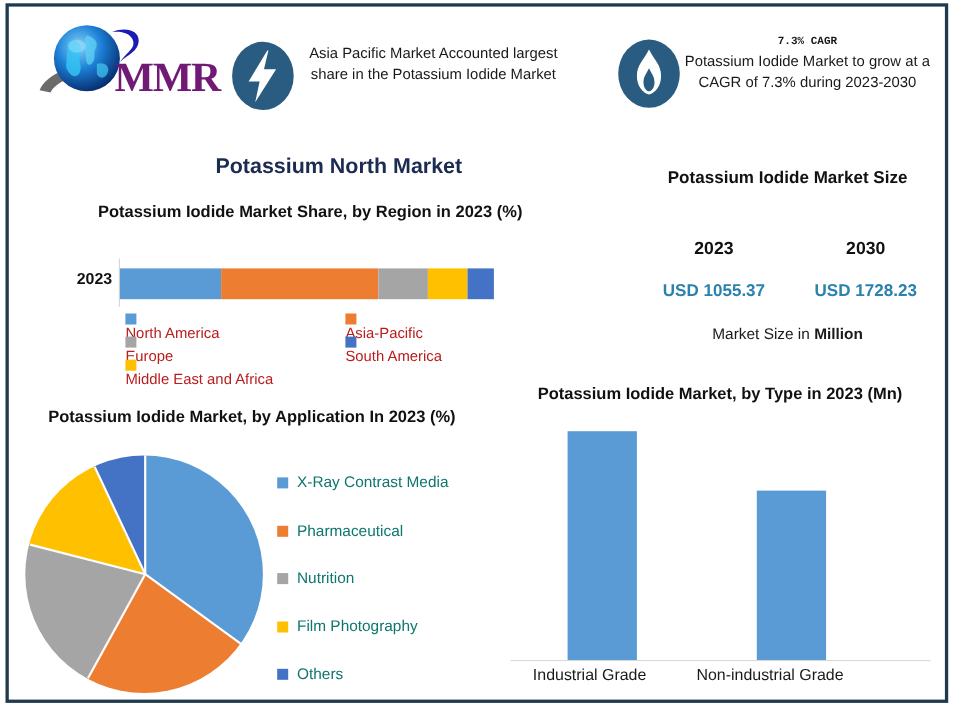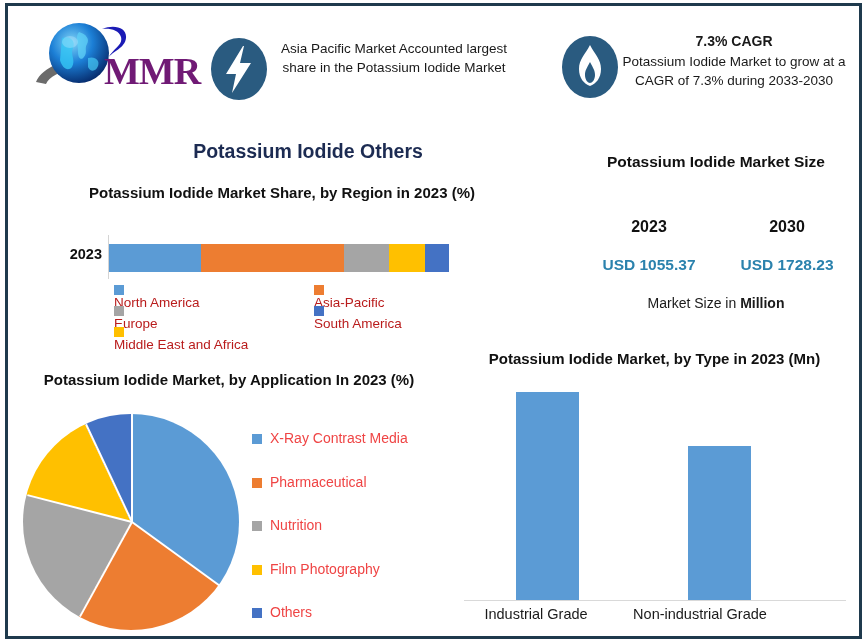--- a/index.html
+++ b/index.html
@@ -30,21 +30,21 @@
     font-size: 38px; font-weight: bold; color: #701a75;
     letter-spacing: -1px;
   }
 
   .stat-icon { position: absolute; width: 58px; height: 66px; }
   .stat-text {
     position: absolute;
     font-size: 13.5px; color: #191919; line-height: 1.42;
     text-align: center;
   }
-  .stat-text .hl { font-weight: bold; font-size: 14px; display: block; }
+  .stat-text .hl { font-weight: bold; font-size: 10px; display: block; font-family: Liberation Mono, monospace; }
 
   #stat1-icon { left: 202px; top: 30px; }
   #stat1-text { left: 260px; top: 33px; width: 252px; }
 
   #stat2-icon { left: 553px; top: 28px; }
   #stat2-text { left: 612px; top: 26px; width: 228px; }
 
   
   #main-title {
     position: absolute; left: 20px; top: 134px; width: 560px;
@@ -123,21 +123,21 @@
   }
   .pie-sep {
     position: absolute; left: 50%; top: 0;
     width: 2px; height: 50%;
     background: #ffffff;
     transform-origin: 50% 100%;
   }
   #app-legend { position: absolute; left: 236px; top: 66px; width: 196px; }
   #app-legend .lg-item {
     height: 43.5px; display: flex; align-items: flex-start;
-    font-size: 14px; color: #ef4444;
+    font-size: 14px; color: #0f766e;
   }
   #app-legend .sw { width: 10px; height: 10px; margin-right: 8px; margin-top: 4px; flex: 0 0 auto; }
 
   
   #type-panel { position: absolute; left: 444px; top: 338px; width: 405px; height: 295px; }
   #type-title {
     position: absolute; left: 15px; top: 4px; width: 375px;
     text-align: center; font-size: 15px; font-weight: bold; color: #111;
     line-height: 1.45;
   }
@@ -195,25 +195,25 @@
       <span>Asia Pacific Market Accounted largest share in the Potassium Iodide Market</span>
     </div>
 
     <svg id="stat2-icon" class="stat-icon" viewBox="0 0 58 66">
       <ellipse cx="29" cy="33" rx="28" ry="31" fill="#2a5b80"></ellipse>
       <path d="M29 11 C24 21 18 25 18 35 C18 44 23 50 29 52 C35 50 40 44 40 35 C40 25 34 21 29 11 Z
                M29 28 C32 34 34 36 34 41 C34 46 31 49 29 49 C27 49 24 46 24 41 C24 36 26 34 29 28 Z" fill="#ffffff"></path>
     </svg>
     <div id="stat2-text" class="stat-text">
       <span class="hl">7.3% CAGR</span>
-      <span>Potassium Iodide Market to grow at a CAGR of 7.3% during 2033-2030</span>
+      <span>Potassium Iodide Market to grow at a CAGR of 7.3% during 2023-2030</span>
     </div>
   </div>
 
-  <div id="main-title">Potassium Iodide Others</div>
+  <div id="main-title">Potassium North Market</div>
 
   <div id="region-panel">
     <div id="region-title">Potassium Iodide Market Share, by Region in 2023 (%)</div>
     <div id="region-axis"></div>
     <div id="region-cat-label">2023</div>
     <div id="region-bar">
         <div title="North America" style="flex: 0 0 27%; background: rgb(91, 155, 213);"></div>
         <div title="Asia-Pacific" style="flex: 0 0 42%; background: rgb(237, 125, 49);"></div>
         <div title="Europe" style="flex: 0 0 13.5%; background: rgb(165, 165, 165);"></div>
         <div title="Middle East and Africa" style="flex: 0 0 10.5%; background: rgb(255, 192, 0);"></div>

